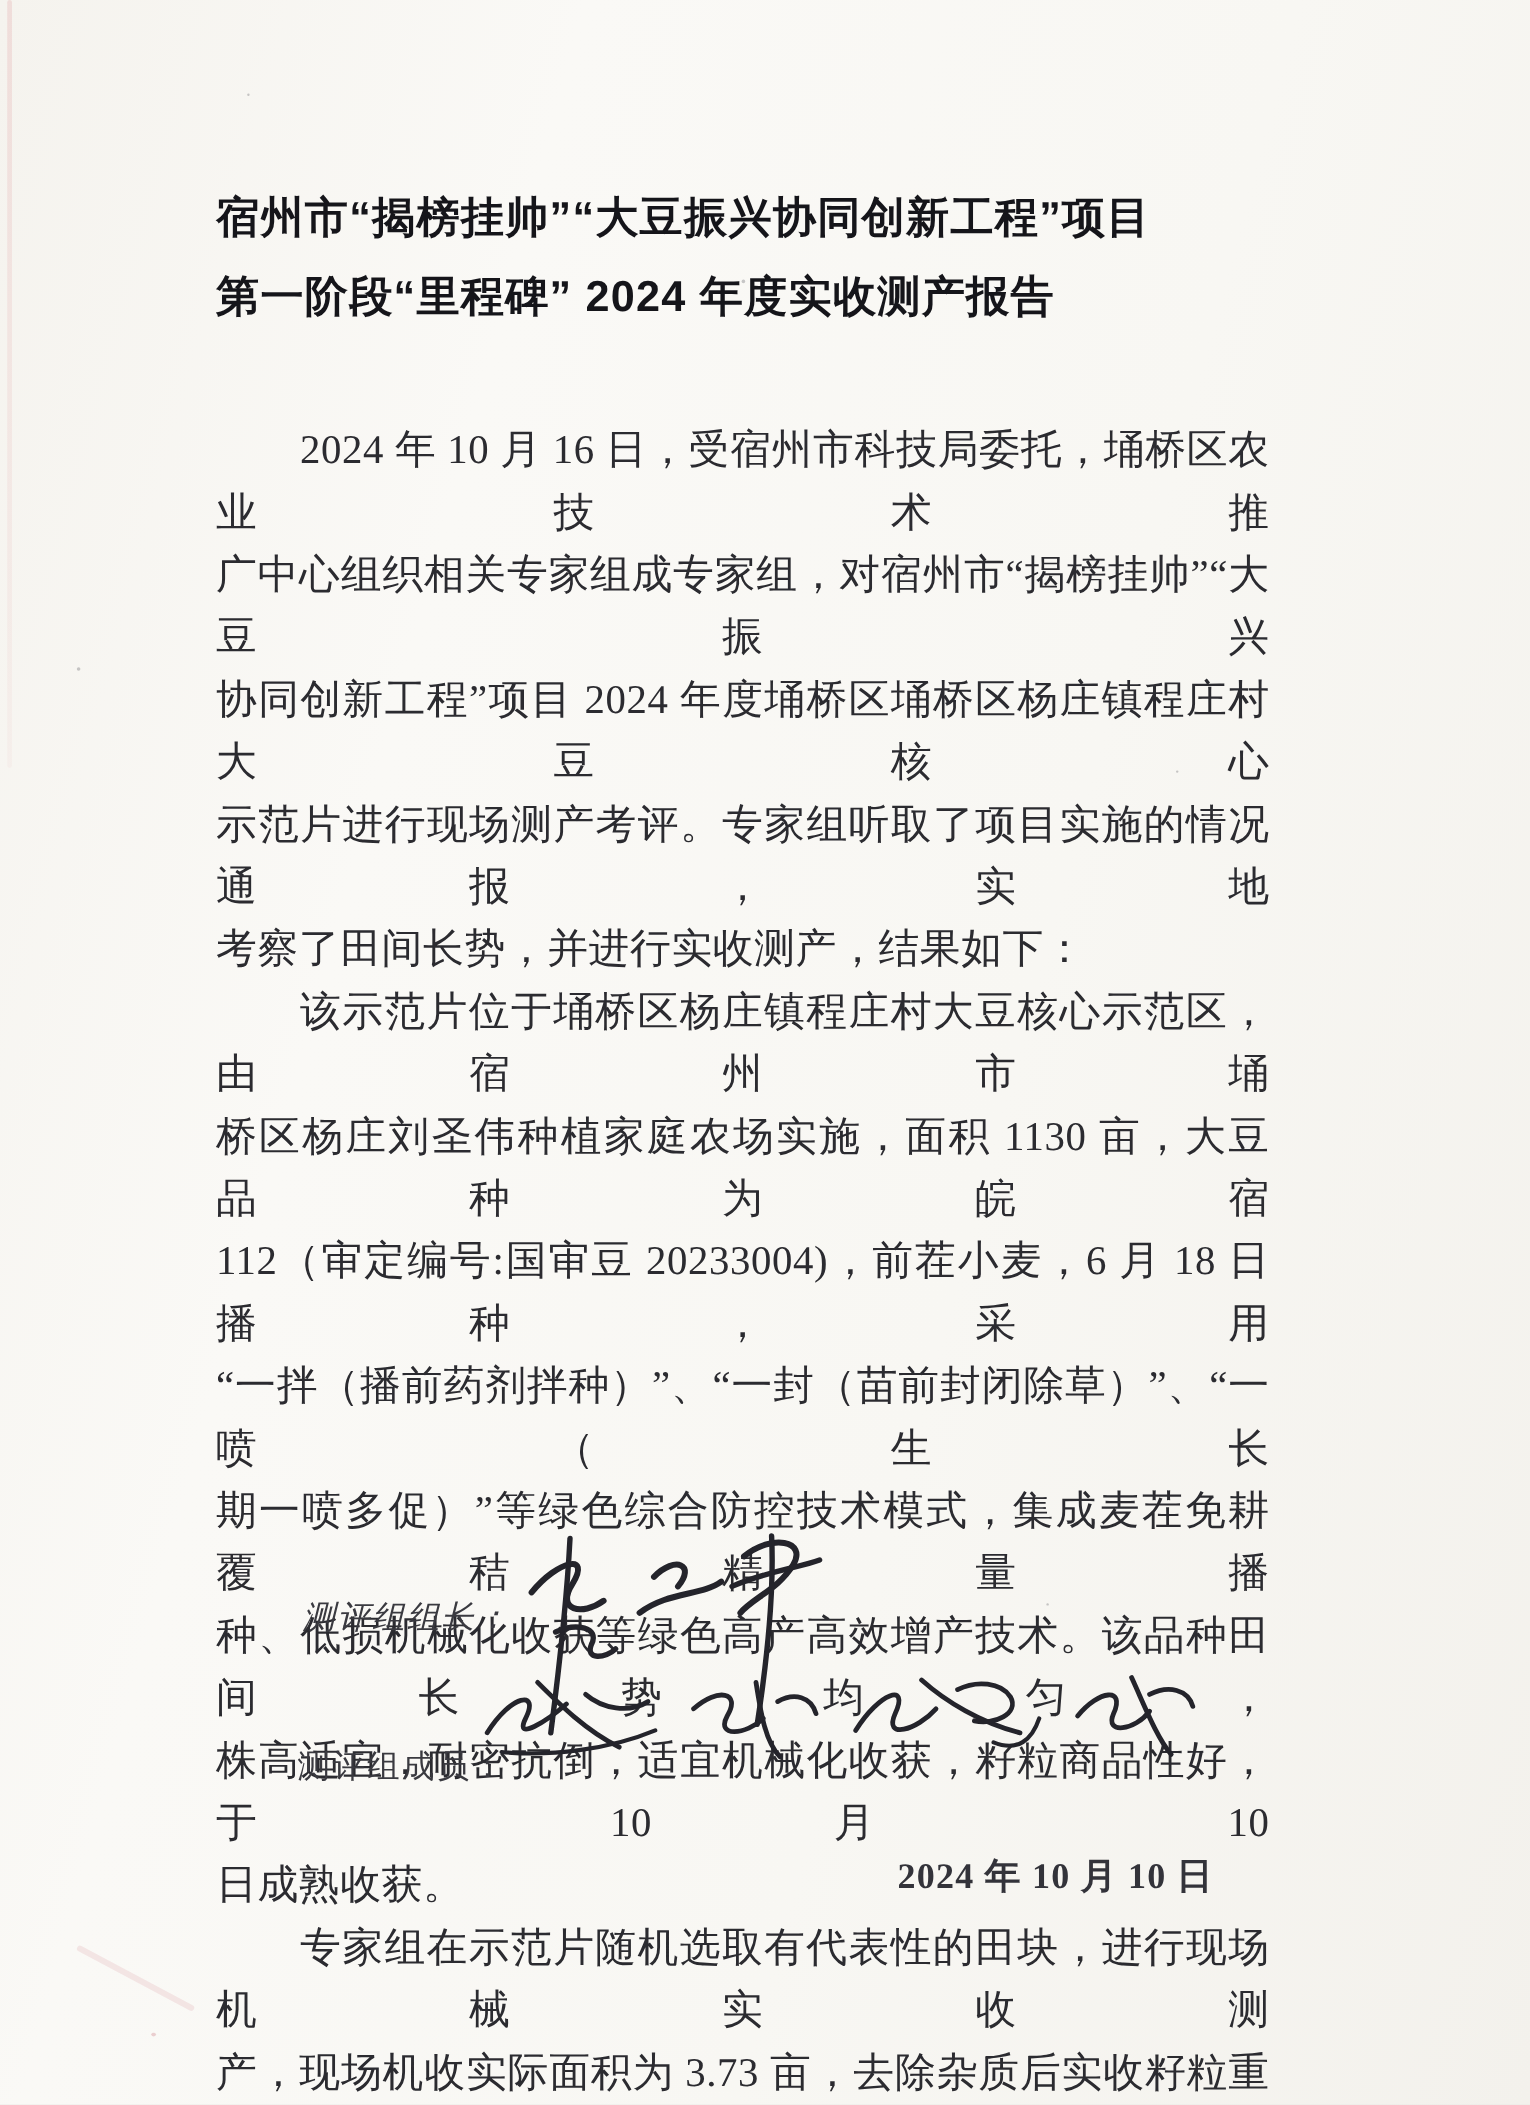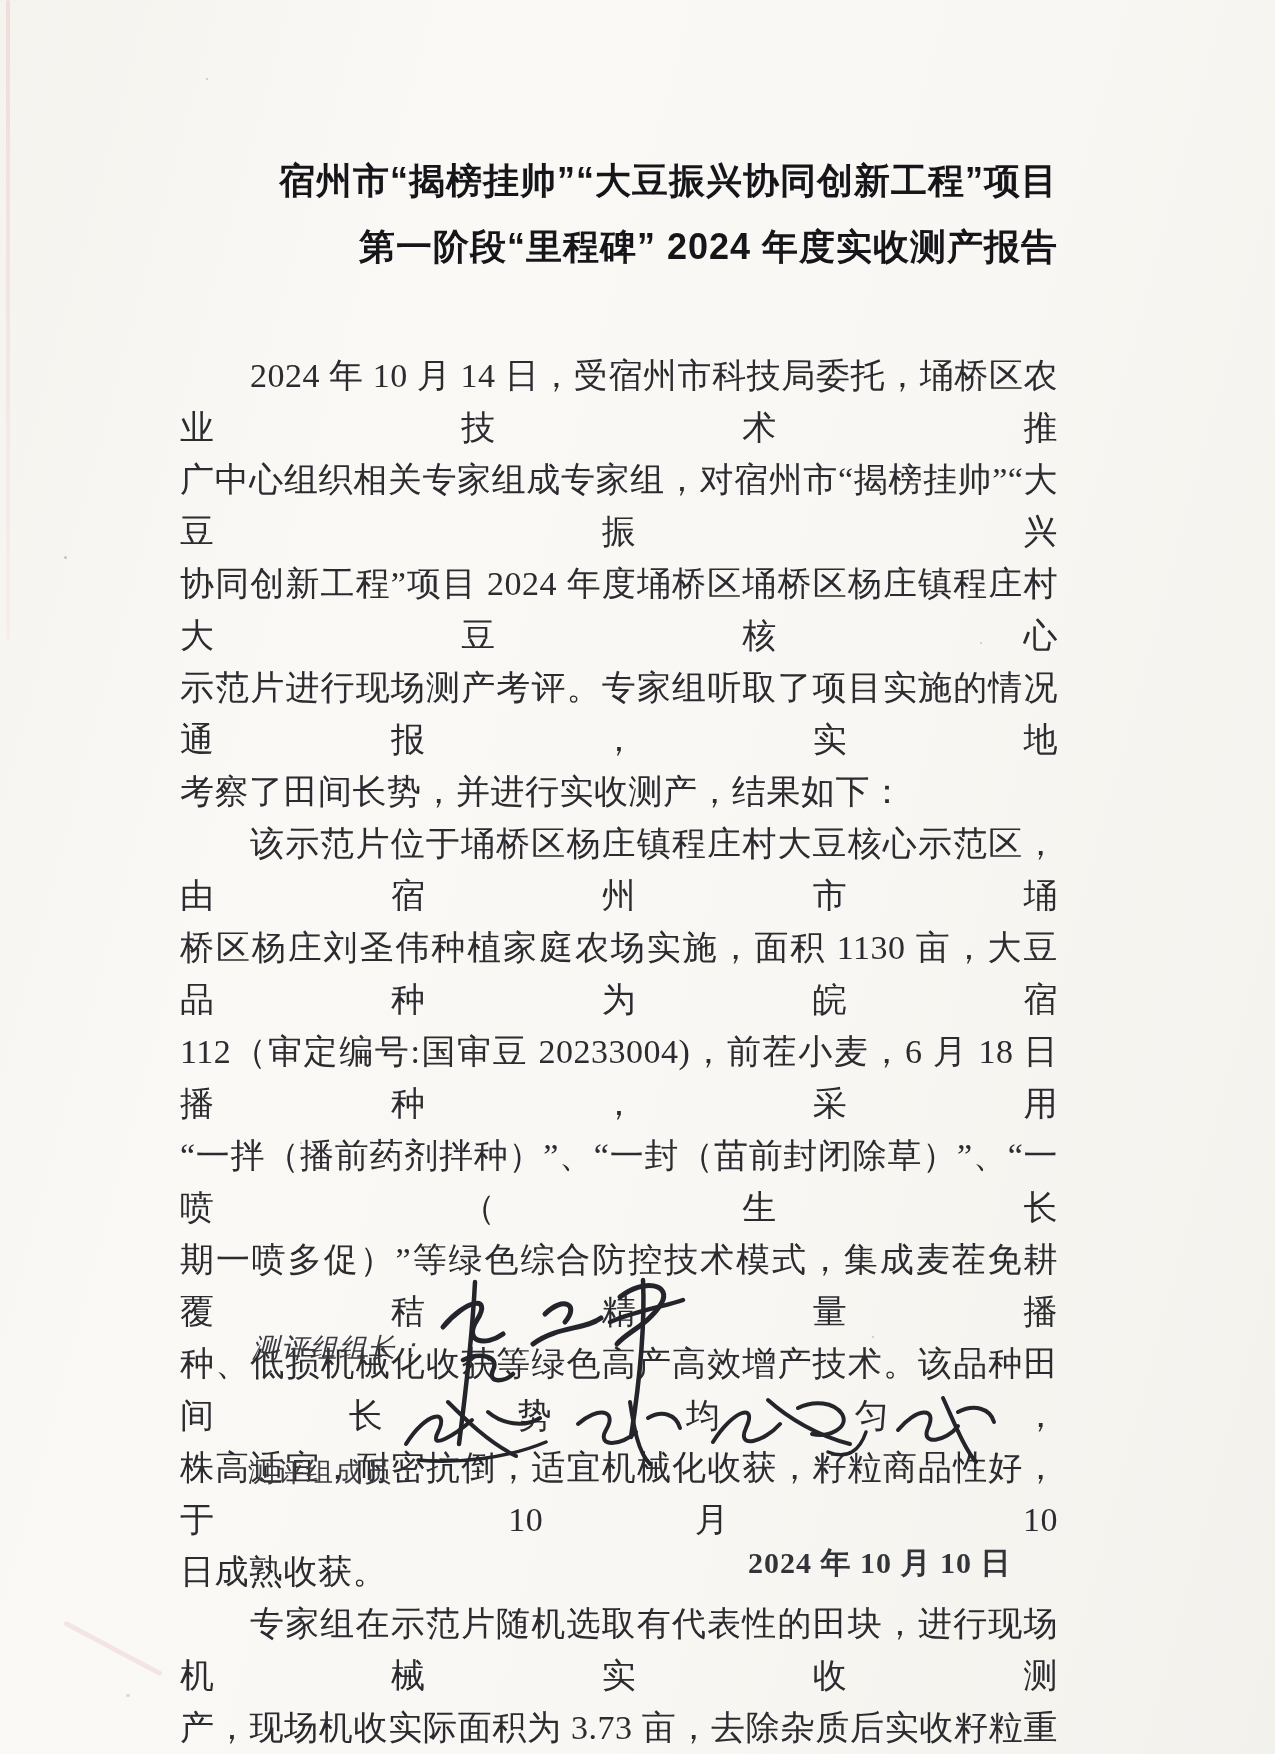--- a/index.html
+++ b/index.html
@@ -25,21 +25,21 @@
     left: 58px; top: 1646px; width: 110px; height: 5px;
     background: rgba(209,122,134,.16);
     transform: rotate(28deg);
     border-radius: 3px;
   }
   .speck { position: absolute; border-radius: 50%; background: rgba(70,70,74,.28); pointer-events: none; }
 
   .title-block {
     position: absolute;
     left: 180px; top: 148px; width: 878px;
-    text-align: right;
+    text-align: left;
     font-family: "Liberation Sans", "DejaVu Sans", sans-serif;
     font-weight: 700;
     font-size: 36px;
     line-height: 66px;
     color: #15151a;
     letter-spacing: 1px;
   }
   .body-block {
     position: absolute;
     left: 180px; top: 350px; width: 878px;
@@ -93,21 +93,21 @@
   <div class="speck" style="left:980px;top:642px;width:2px;height:2px;"></div>
   <div class="speck" style="left:126px;top:1694px;width:4px;height:3px;background:rgba(200,110,120,.3);"></div>
   <div class="speck" style="left:872px;top:1336px;width:2px;height:2px;"></div>
 
   <div class="title-block">
     <div>宿州市“揭榜挂帅”“大豆振兴协同创新工程”项目</div>
     <div>第一阶段“里程碑”  2024 年度实收测产报告</div>
   </div>
 
   <div class="body-block">
-      <div class="line just indent">2024 年 10 月 14 日，受宿州市科技局委托，埇桥区农业技术推</div>
+      <div class="line just indent">2024 年 10 月 16 日，受宿州市科技局委托，埇桥区农业技术推</div>
       <div class="line just">广中心组织相关专家组成专家组，对宿州市“揭榜挂帅”“大豆振兴</div>
       <div class="line just">协同创新工程”项目 2024 年度埇桥区埇桥区杨庄镇程庄村大豆核心</div>
       <div class="line just">示范片进行现场测产考评。专家组听取了项目实施的情况通报，实地</div>
       <div class="line">考察了田间长势，并进行实收测产，结果如下：</div>
       <div class="line just indent">该示范片位于埇桥区杨庄镇程庄村大豆核心示范区，由宿州市埇</div>
       <div class="line just">桥区杨庄刘圣伟种植家庭农场实施，面积 1130 亩，大豆品种为皖宿</div>
       <div class="line just">112（审定编号:国审豆 20233004)，前茬小麦，6 月 18 日播种，采用</div>
       <div class="line just">“一拌（播前药剂拌种）”、“一封（苗前封闭除草）”、“一喷（生长</div>
       <div class="line just">期一喷多促）”等绿色综合防控技术模式，集成麦茬免耕覆秸精量播</div>
       <div class="line just">种、低损机械化收获等绿色高产高效增产技术。该品种田间长势均匀，</div>

